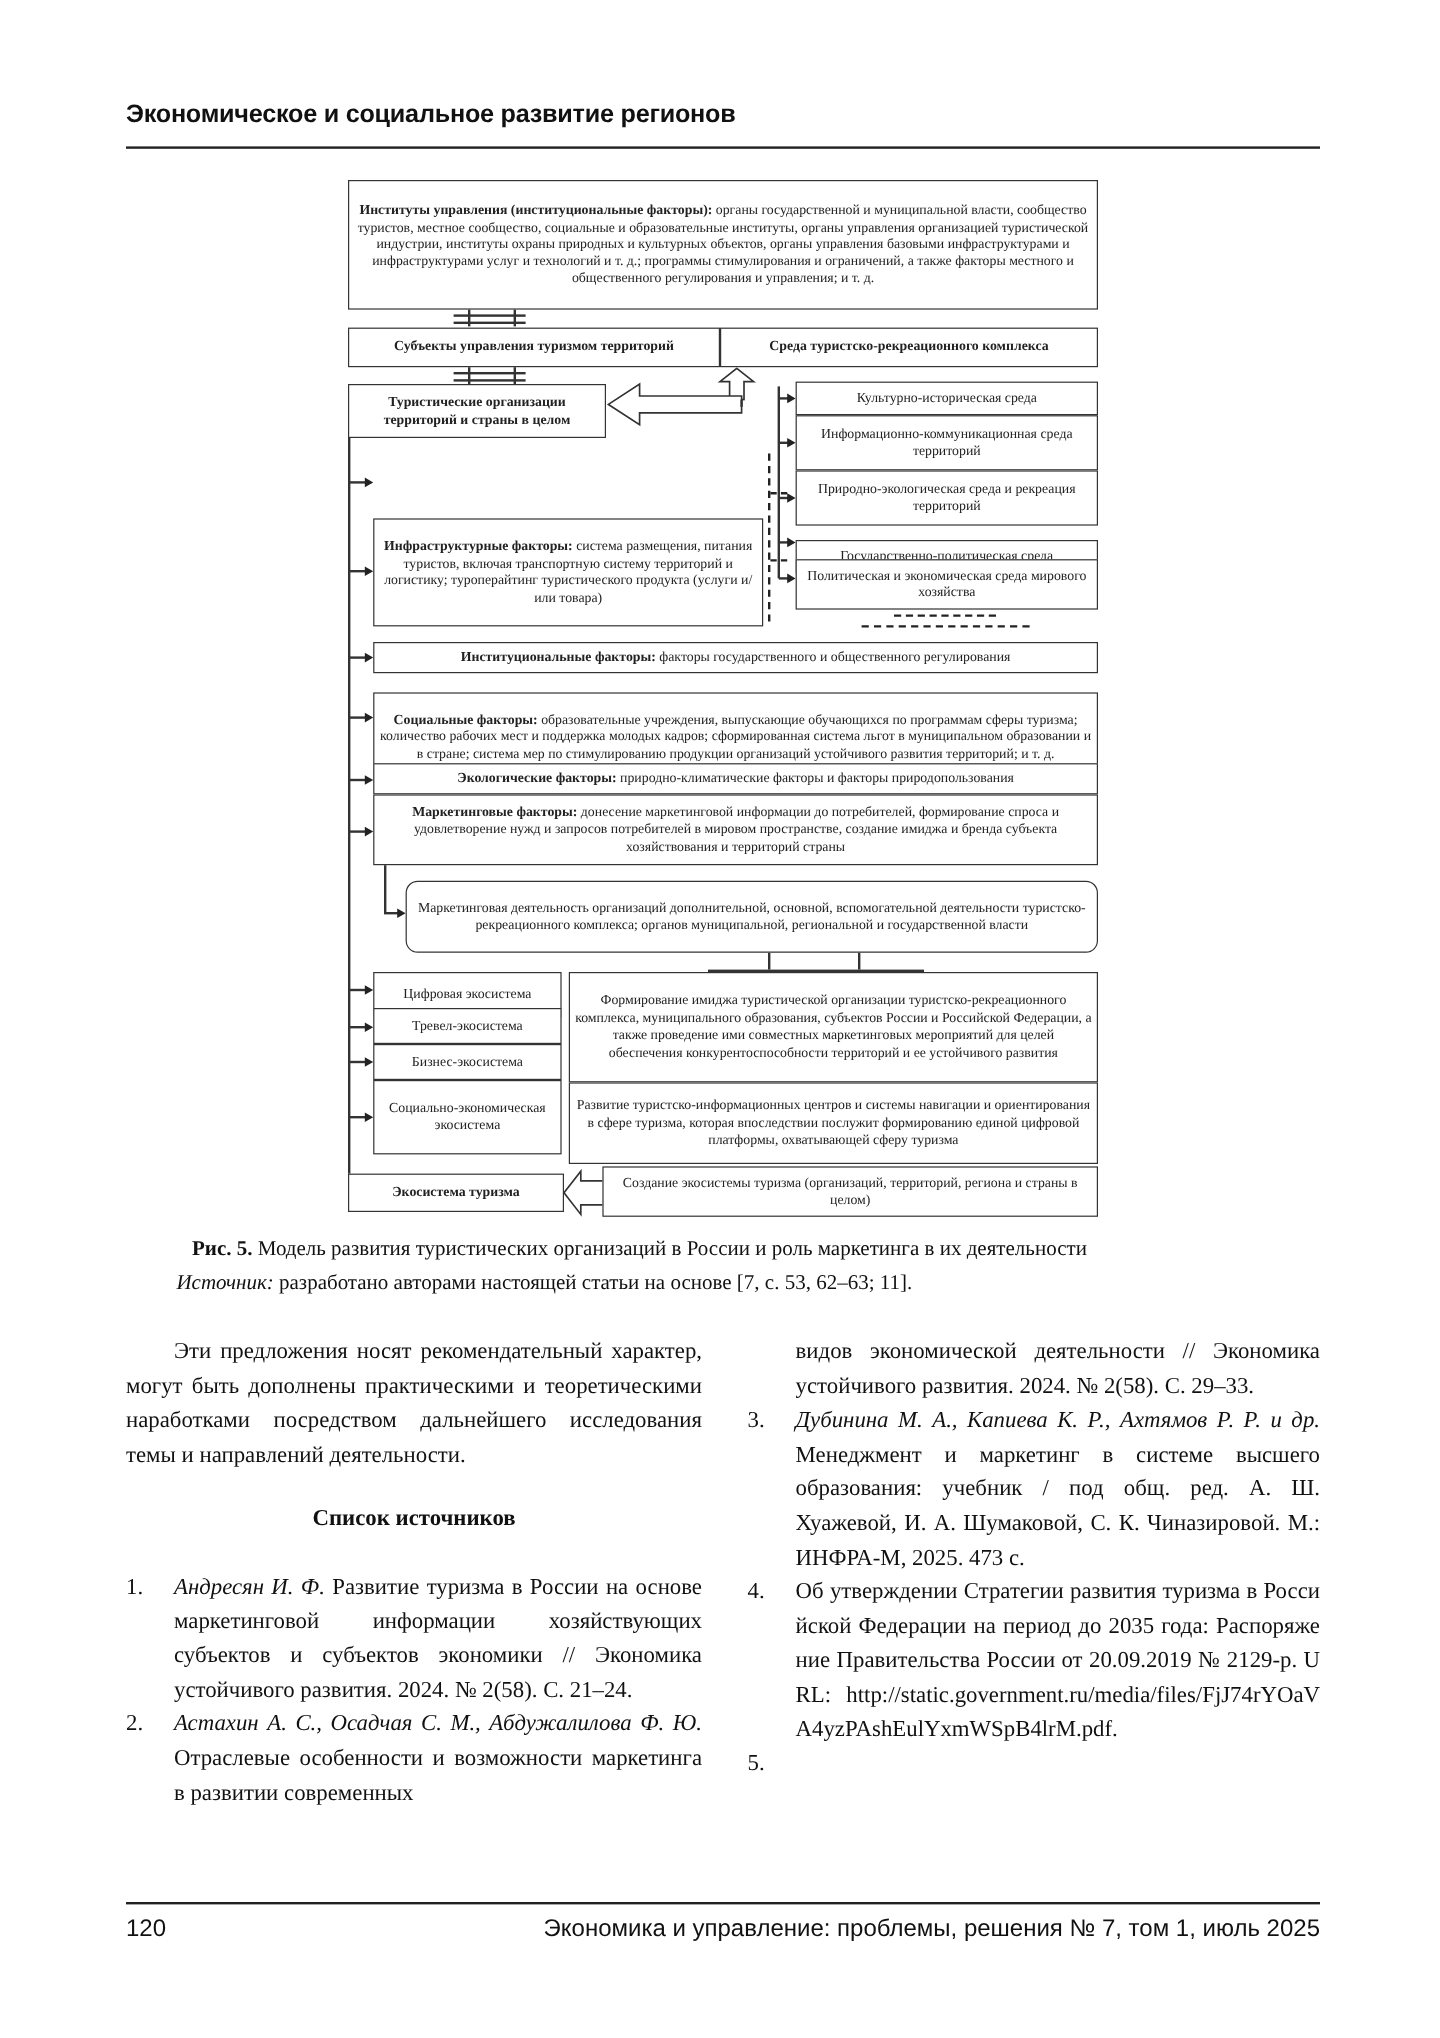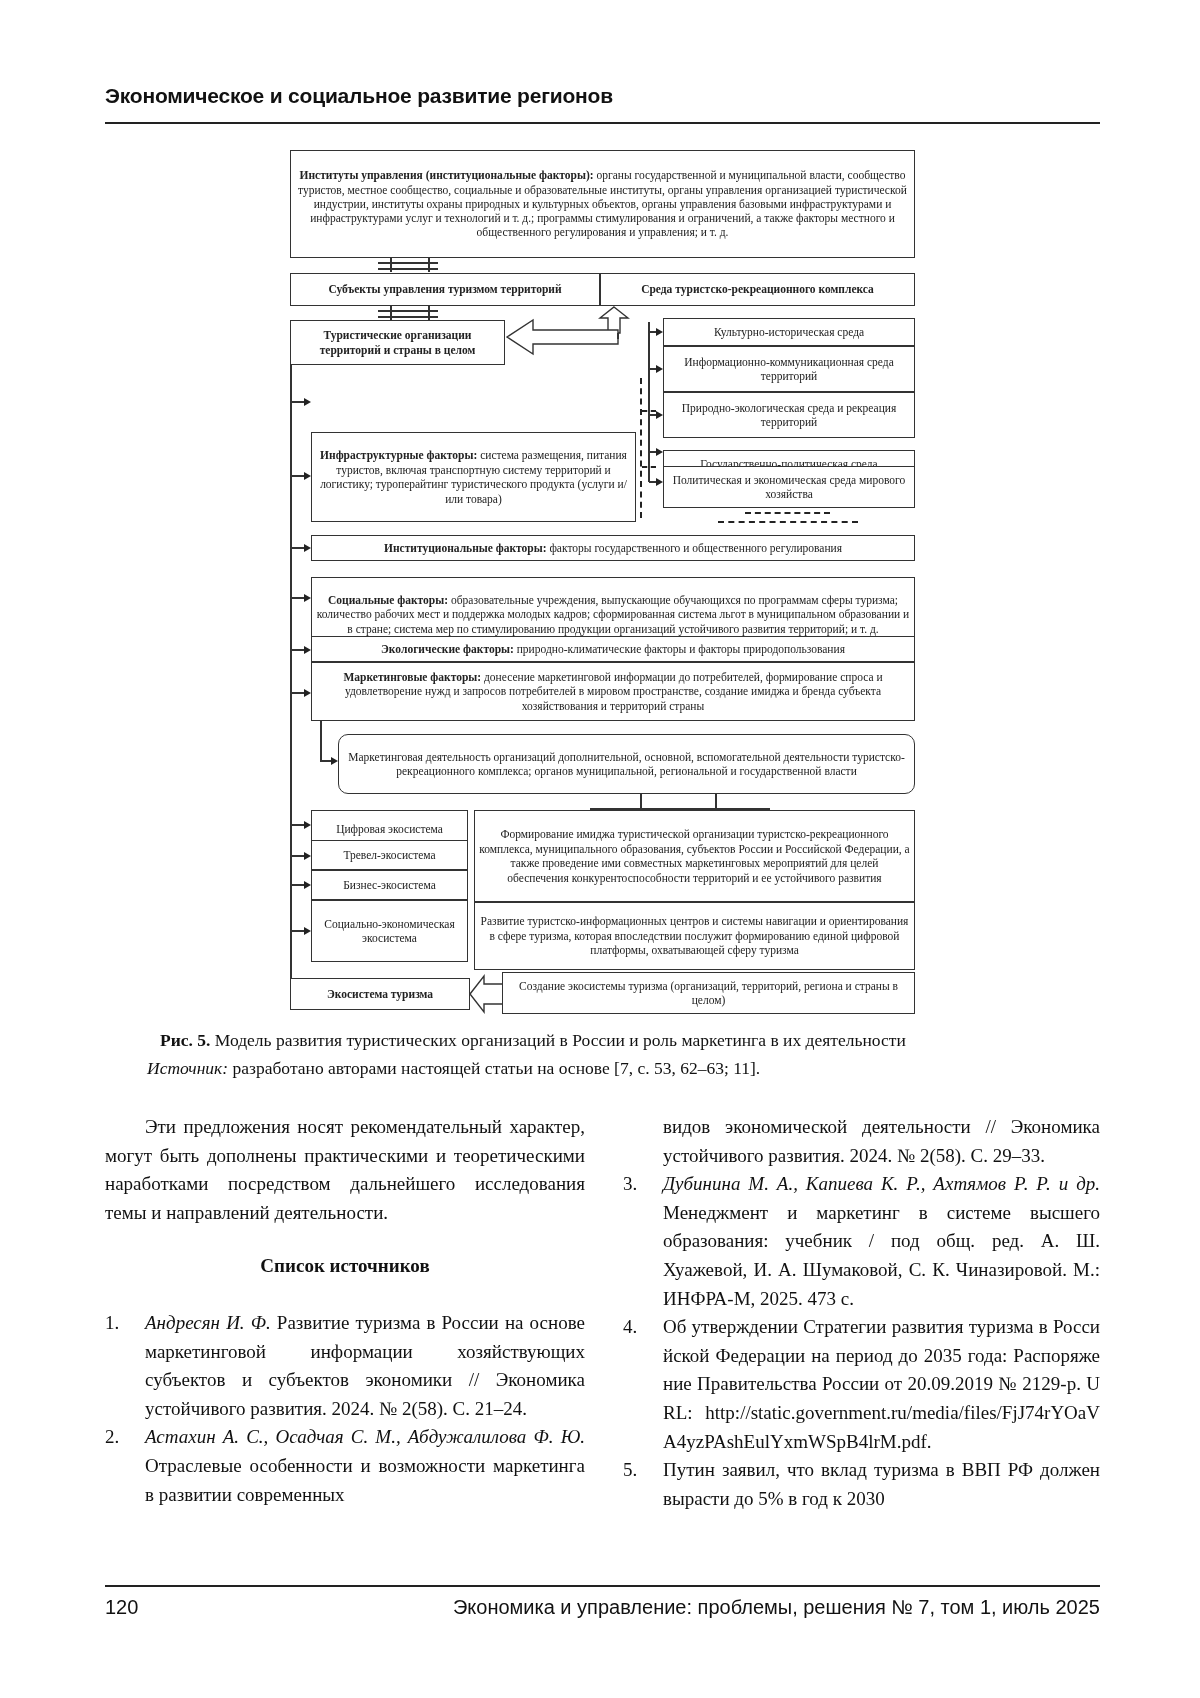--- a/index.html
+++ b/index.html
@@ -160,18 +160,18 @@
   <p class="indent">Эти предложения носят рекомендательный характер, могут быть дополнены практическими и теоретическими наработками посредством дальнейшего исследования темы и направлений деятельности.</p>
   <p class="refhead">Список источников</p>
   <p class="ref" style="text-align:justify;"><span class="num">1.</span><i>Андресян И. Ф.</i><span> Развитие туризма в России на основе маркетинговой информации хозяйствующих субъектов и субъектов экономики // Экономика устойчивого развития. 2024. № 2(58). С. 21–24.</span></p>
   <p class="ref"><span class="num">2.</span><i>Астахин А. С., Осадчая С. М., Абдужалилова Ф. Ю.</i><span> Отраслевые особенности и возможности маркетинга в развитии современных</span></p>
 </div>
 
 <div class="col" style="left:623px;top:1113px;width:477px;">
   <p class="ref"><span>видов экономической деятельности // Экономика устойчивого развития. 2024. № 2(58). С. 29–33.</span></p>
   <p class="ref"><span class="num">3.</span><i>Дубинина М. А., Капиева К. Р., Ахтямов Р. Р. и др.</i><span> Менеджмент и маркетинг в системе высшего образования: учебник / под общ. ред. А. Ш. Хуажевой, И. А. Шумаковой, С. К. Чиназировой. М.: ИНФРА-М, 2025. 473 с.</span></p>
   <p class="ref" style="word-break:break-all;"><span class="num">4.</span><span>Об утверждении Стратегии развития туризма в Российской Федерации на период до 2035 года: Распоряжение Правительства России от 20.09.2019 № 2129-р. URL: http://static.government.ru/media/files/FjJ74rYOaVA4yzPAshEulYxmWSpB4lrM.pdf.</span></p>
-  <p class="ref"><span class="num">5.</span><span>Путин заявил, что вклад туризма в ВВП РФ должен вырасти до 5% в год к 2030</span></p>
+  <p class="ref"><span class="num">5.</span></p>
 </div>
 
 <div class="rule" style="top:1585px;"></div>
 <div class="footer-num">120</div>
 <div class="footer-jour">Экономика и управление: проблемы, решения № 7, том 1, июль 2025</div>
 
 </body></html>

